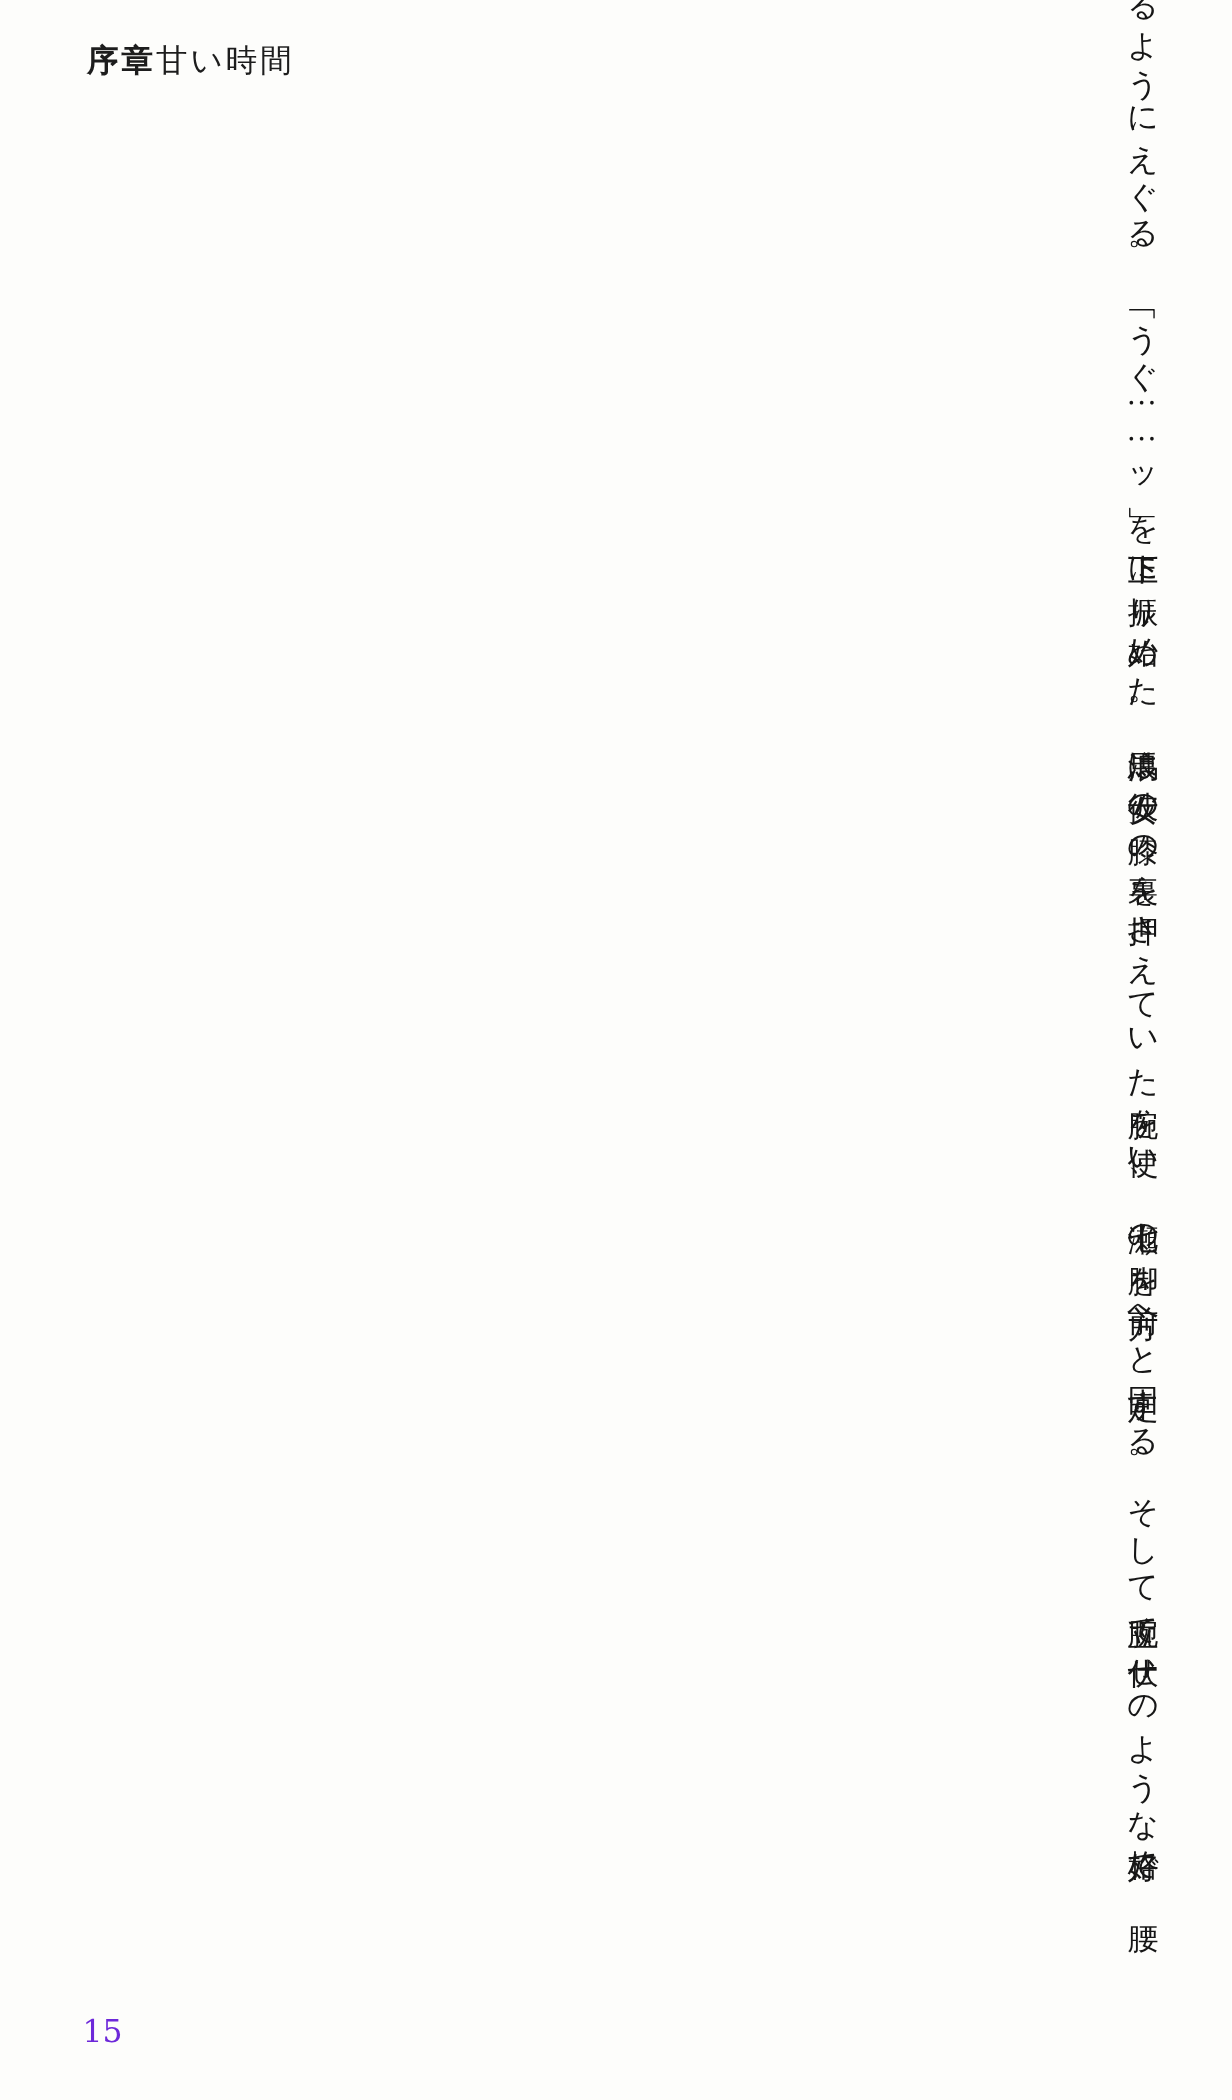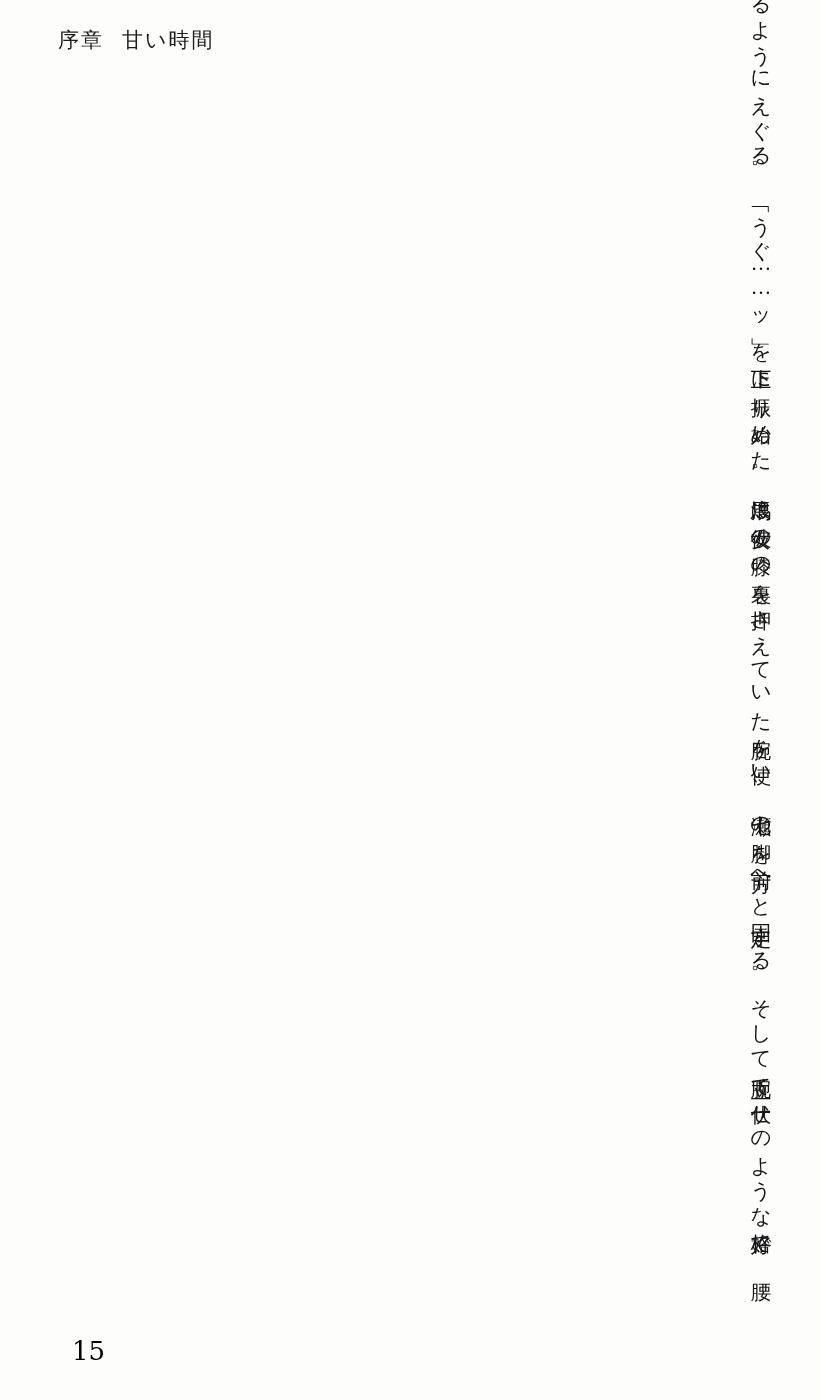--- a/index.html
+++ b/index.html
@@ -25,21 +25,21 @@
     position: absolute;
     top: 26px;
     left: 58px;
     font-size: 21px;
     letter-spacing: 2px;
     color: #1d1d1d;
     white-space: nowrap;
     font-family: "DejaVu Serif", "Liberation Serif", serif;
   }
   .running-head .chapter-no {
-    margin-right: 18px;
+    font-weight: bold;
   }
   
   .body-text {
     position: absolute;
     top: 100px;
     right: 50px;
     height: 1170px;
     width: 700px;
     display: flex;
     flex-direction: row-reverse;
@@ -64,24 +64,24 @@
     color: #161616;
     white-space: nowrap;
     overflow: visible;
   }
   
   .line.indent {
     padding-top: 21px;
   }
   .page-number {
     position: absolute;
-    left: 72px;
+    left: 55px;
     bottom: 34px;
-    font-size: 26px;
-    color: #000000;
+    font-size: 21px;
+    color: #6d28d9;
     font-family: "DejaVu Serif", "Liberation Serif", serif;
   }
 </style>
 </head>
 <body>
 
 <div class="page">
 
   <div class="running-head">
     <span class="chapter-no">序章</span><span class="chapter-title">甘い時間</span>

